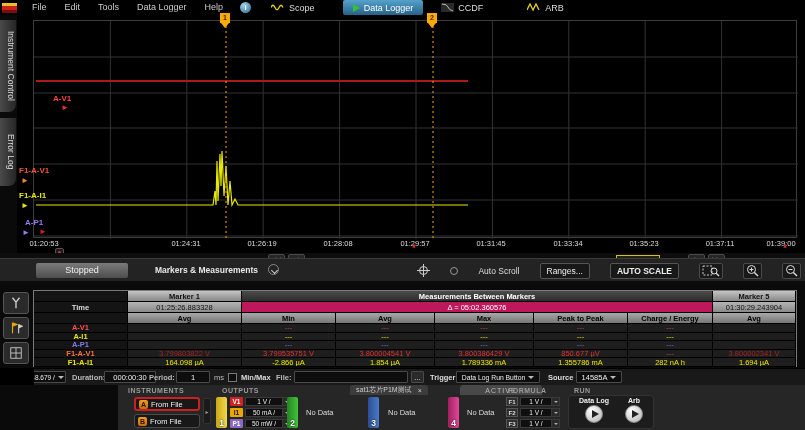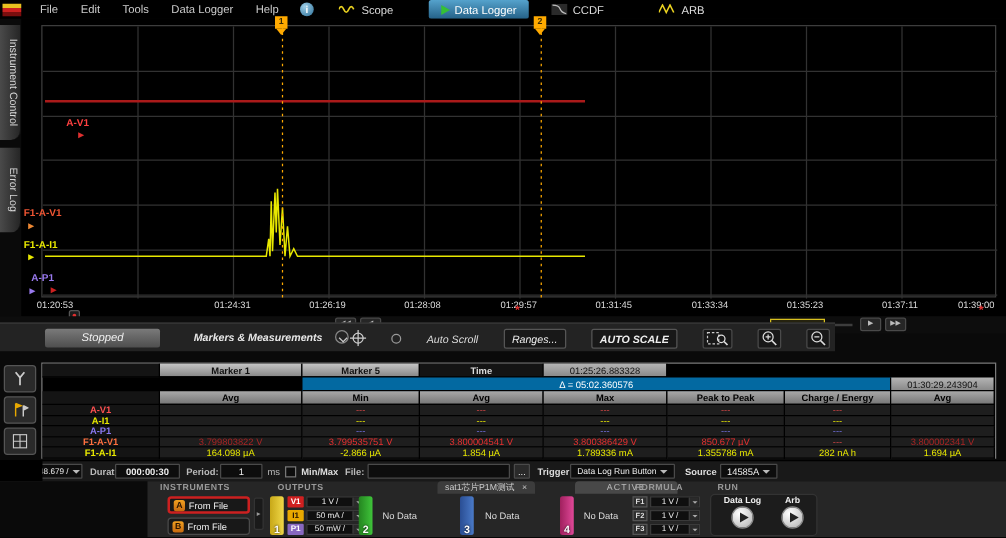--- a/index.html
+++ b/index.html
@@ -43,21 +43,21 @@
   #rec-badge::after { content:""; position:absolute; left:2px; top:2px; width:3px; height:3px; border-radius:50%; background:#e03030; }
 
   
   #navrow { position:absolute; left:0; top:253px; width:805px; height:14px; background:#0d0d0d; }
   .navbtn { position:absolute; top:1px; width:17px; height:11px; background:#262626; border:1px solid #4a4a4a;
             border-radius:2px; color:#bbb; font-size:5.5px; text-align:center; line-height:9px; }
   #nav-groove { position:absolute; left:312px; top:6px; width:370px; height:2px; background:#3d3d3d; }
   #nav-range { position:absolute; left:616px; top:2px; width:44px; height:8px; border:1px solid #d8c020; background:rgba(216,192,32,.12); }
 
   
-  #statusrow { position:absolute; left:0; top:258px; width:668px; height:23px; background:#232323; border-top:1px solid #3a3a3a;font-style:italic; }
+  #statusrow { position:absolute; left:0; top:258px; width:805px; height:23px; background:#232323; border-top:1px solid #3a3a3a; }
   #stopped-btn { position:absolute; left:36px; top:4px; width:92px; height:15px; border-radius:2px;
                  background:linear-gradient(#7a7a7a,#4e4e4e); color:#f0f0f0; font-size:9px; text-align:center; line-height:15px; }
   #mm-label { position:absolute; left:155px; top:6px; font-size:8.5px; font-weight:bold; color:#e8e8e8; }
   #mm-chevron { position:absolute; left:268px; top:5px; width:11px; height:11px; border:1px solid #888; border-radius:50%; }
   #mm-chevron::after { content:""; position:absolute; left:3px; top:3px; width:4px; height:4px;
                        border-left:1px solid #ccc; border-bottom:1px solid #ccc; transform:rotate(-45deg); }
   #status-right { position:absolute; right:4px; top:3px; height:17px; display:flex; align-items:center; gap:20px; }
   .sbtn { height:16px; background:#181818; border:1px solid #555; border-radius:2px; color:#eee;
           font-size:8.5px; display:flex; align-items:center; padding:0 6px; }
   #autoscale-btn { font-weight:bold; }
@@ -69,21 +69,21 @@
   #tbl-icons { position:absolute; left:3px; top:292px; display:flex; flex-direction:column; gap:3px; }
   .tbl-iconbtn { width:26px; height:22px; background:#2a2a2a; border:1px solid #555; border-radius:3px;
                  display:flex; align-items:center; justify-content:center; }
   #mtable { position:absolute; left:33px; top:290px; width:764px; height:77px; border:1px solid #7a7a7a;
             display:grid; grid-template-columns:94px 114px 94px 99px 99px 94px 85px 83px;
             grid-template-rows:11px 11px 11px repeat(5, 8.6px); background:#000; font-size:7.5px; }
   #mtable > div { border-right:1px solid #000; border-bottom:1px solid #000; display:flex; align-items:center; justify-content:center; overflow:hidden; white-space:nowrap; }
   .h-light { background:linear-gradient(#c4c4c4,#888); color:#111; font-weight:bold; }
   .h-time  { background:linear-gradient(#b4b4b4,#8a8a8a); color:#111; }
   .h-dark  { background:linear-gradient(#4c4c4c,#2c2c2c); color:#fff; font-weight:bold; }
-  .h-delta { background:#0369a1; color:#fff; }
+  .h-delta { background:#be185d; color:#fff; }
   .h-col   { background:linear-gradient(#a8a8a8,#777); color:#000; font-weight:bold; }
   .lblcell { background:#141414; font-weight:bold; }
   .datacell{ background:#1e1e1e; }
   .span5 { grid-column:3 / span 5; }
   .t-red{color:#ff5050} .t-yellow{color:#e8e800} .t-purple{color:#8878f0} .t-orange{color:#ff7040}
   .v-red{color:#e83030} .v-red-dim{color:#a82424} .v-yellow{color:#e8e800} .v-purple{color:#7070e0} .v-reddash{color:#cc4444}
 
   
   #ctlrow { position:absolute; left:0; top:368px; width:805px; height:17px; background:#191919; border-top:1px solid #000; font-size:7.5px; color:#bbb; }
   #ctlrow .blk { position:absolute; top:2px; height:12px; background:#0d0d0d; border:1px solid #4a4a4a; color:#eee;
@@ -289,20 +289,21 @@
           <rect x="2" y="2" width="12" height="12" stroke="#ccc" fill="none"></rect>
           <line x1="8" y1="2" x2="8" y2="14" stroke="#ccc"></line>
           <line x1="2" y1="8" x2="14" y2="8" stroke="#ccc"></line>
         </svg>
     </div>
   </div>
 
   <div id="mtable">
     <div class="lblcell"></div>
     <div class="h-light">Marker 1</div>
+    <div class="h-dark span5">Measurements Between Markers</div>
     <div class="h-light">Marker 5</div>
 
     <div class="lblcell" style="color:#ddd;">Time</div>
     <div class="h-time">01:25:26.883328</div>
     <div class="h-delta span5">Δ = 05:02.360576</div>
     <div class="h-time">01:30:29.243904</div>
 
     <div class="lblcell"></div>
     <div class="h-col">Avg</div>
     <div class="h-col">Min</div>
@@ -357,21 +358,21 @@
     <div class="datacell v-yellow">282 nA h</div>
     <div class="datacell v-yellow">1.694 µA</div>
   </div>
 
   <div id="ctlrow">
     <div class="blk" style="left:20px; width:46px; font-size:6.5px;">
         <span>01:48.679 /</span>
         <span class="dd-arrow"></span>
       </div>
     <span class="lab" style="left:72px;">Duration:</span>
-    <div class="blk" style="left:92px; width:52px;font-weight:bold;">000:00:30</div>
+    <div class="blk" style="left:104px; width:52px;">000:00:30</div>
     <span class="lab" style="left:149px;">Period:</span>
     <div class="blk" style="left:176px; width:34px;">1</div>
     <span class="lab" style="left:214px; font-weight:normal;">ms</span>
     <span id="minmax-box" style="left:228px;"></span>
     <span class="lab" style="left:241px; color:#ddd;">Min/Max</span>
     <span class="lab" style="left:276px;">File:</span>
     <div class="blk" style="left:294px; width:114px; justify-content:flex-start;"></div>
     <div class="blk" style="left:411px; width:13px; background:#2a2a2a;">...</div>
     <span class="lab" style="left:430px; color:#ddd;">Trigger</span>
     <div class="blk" style="left:456px; width:84px; font-size:6.8px;">

